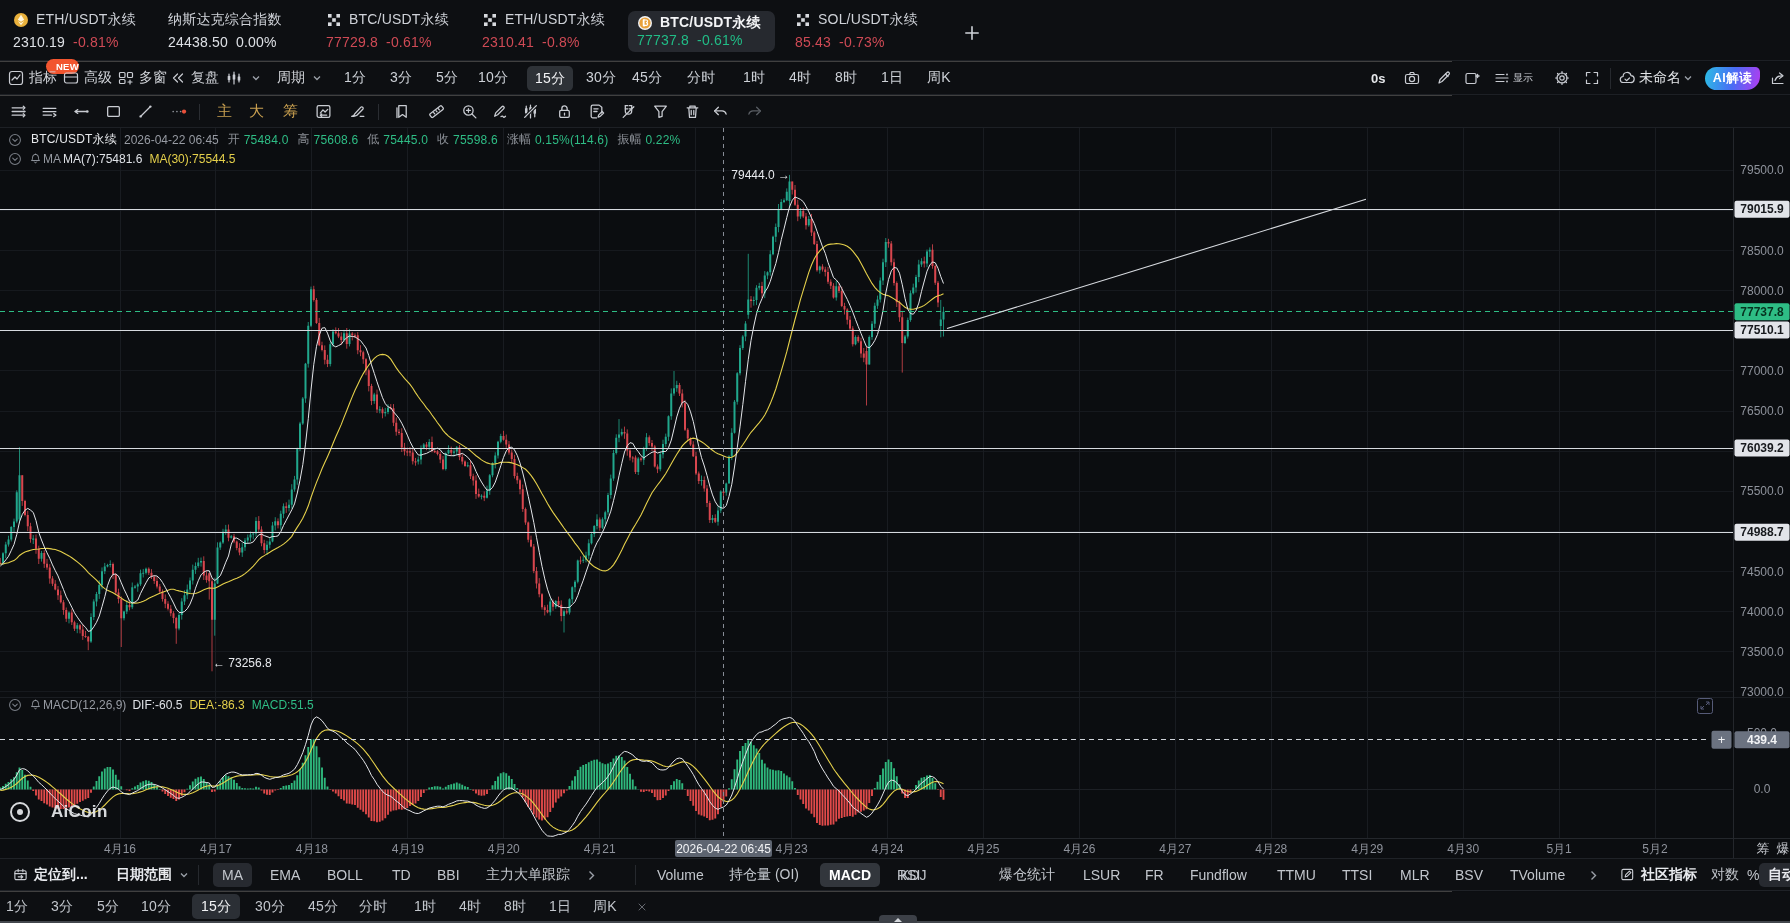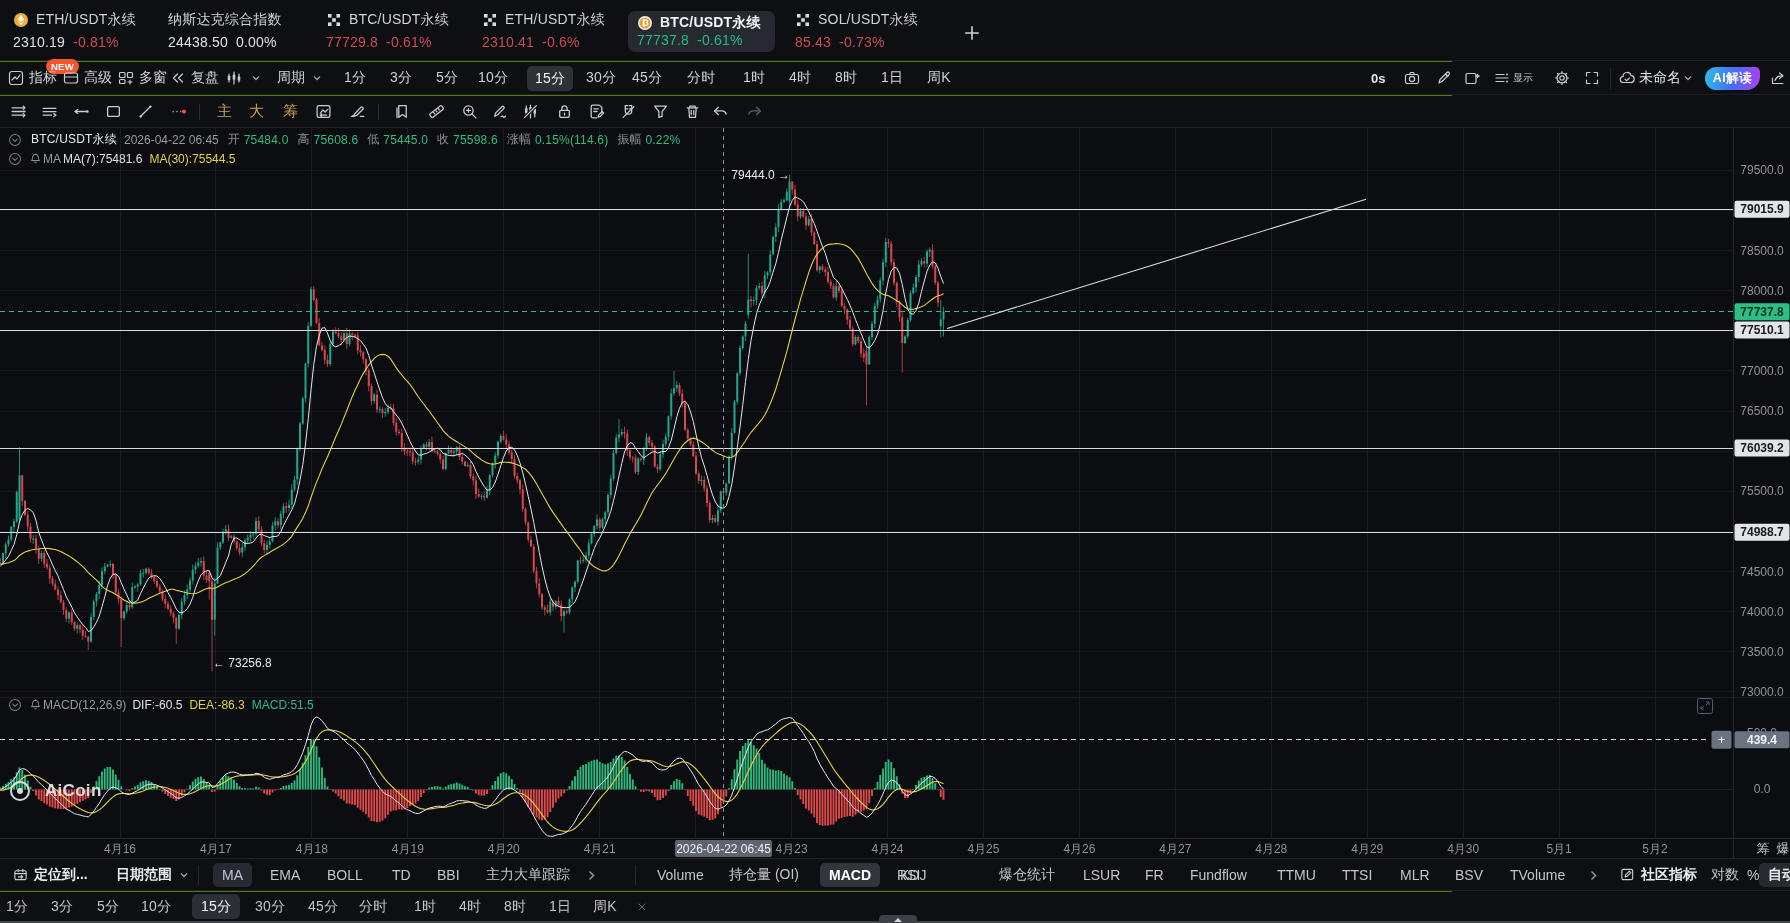--- a/index.html
+++ b/index.html
@@ -1,36 +1,36 @@
 <!DOCTYPE html>
 <html><head>
 <meta charset="utf-8">
 <style>
   * { margin:0; padding:0; box-sizing:border-box; }
   html,body { width:1790px; height:923px; overflow:hidden; background:#0c0e11;
     font-family:"Liberation Sans", sans-serif; }
-  #app { position:relative; width:1452px; height:923px; background:#4d7c0f; color:#ced2d8; }
+  #app { position:relative; width:1452px; height:923px; background:#404040; color:#ced2d8; }
   
   #tabbar { position:absolute; left:0; top:0; width:1790px; height:61px; background:#0d0f12; border-bottom:1px solid #1d2025; }
   .tab { position:absolute; top:9px; height:44px; display:flex; flex-direction:column; justify-content:space-between; padding:2px 0 3px; }
   .tab .trow1 { display:flex; align-items:center; gap:7px; height:17px; }
   .tab .tname { font-size:14px; color:#cfd2d8; white-space:nowrap; letter-spacing:.2px;}
   .tab.active-tab { background:#26292f; border-radius:7px; top:11px; height:41px; padding:3px 14px 4px 9px; }
   .tab.active-tab .tname { color:#f4f5f7; font-weight:bold; }
   .tab .trow2 { display:flex; align-items:center; gap:8px; font-size:14px; height:16px; white-space:nowrap; letter-spacing:.2px;}
   .c-white { color:#dde0e5; } .c-red { color:#cf4a55; } .c-green { color:#21bd87; }
   .icon16 { width:16px; height:16px; display:inline-block; flex:0 0 auto; }
   .icon16 svg, .icon17 svg { display:block; }
   #add-tab { position:absolute; left:963px; top:24px; width:18px; height:18px; color:#cfd3d9; cursor:pointer;}
   
   #toolbar { position:absolute; left:0; top:62px; width:1790px; height:33px; background:#0d0f12; border-bottom:1px solid #1d2025; }
   .titem { position:absolute; top:0; height:32px; display:flex; align-items:center; gap:3px; font-size:14px; color:#d2d5da; white-space:nowrap; }
   .titem .icon16 { margin-right:2px; }
   #new-badge { position:absolute; left:46px; top:-3px; width:33px; height:15px; background:#f2552f; border-radius:8px;
-    color:#fff; font-size:9.5px; font-weight:bold; text-align:center; line-height:15px; letter-spacing:.3px;}
+    color:#fff; font-size:9.5px; font-weight:bold; text-align:right; line-height:15px; letter-spacing:.3px;}
   .chev { width:10px; height:10px; margin-left:4px; }
   .period { position:absolute; top:0; height:32px; display:flex; align-items:center; font-size:14px; color:#cdd1d7; letter-spacing:.3px;}
   .period.sel { background:#2e3237; border-radius:5px; height:25px; top:4px; padding:0 8px; color:#f2f3f5; }
   .tright { position:absolute; top:0; height:32px; display:flex; align-items:center; color:#c9ccd2; }
   #ai-btn { position:absolute; left:1705px; top:5px; width:55px; height:23px; border-radius:12px 5px 14px 12px;
     background:linear-gradient(100deg,#2bbde4 0%,#4a6cf5 52%,#b23cf0 100%);
     color:#fff; font-size:12.5px; text-align:center; line-height:23px; font-weight:bold; letter-spacing:.5px; }
   .vdiv { position:absolute; top:6px; width:1px; height:21px; background:#26292e; }
   
   #drawbar { position:absolute; left:0; top:96px; width:1790px; height:32px; background:#0d0f12; border-bottom:1px solid #1d2025; }
@@ -47,21 +47,21 @@
   .ldate { color:#979ba3; margin-left:7px; }
   .lfield { color:#8c9097; margin-left:9px; }
   .lval { color:#2ebd85; margin-left:4px; letter-spacing:.2px;}
   .lma-label { color:#979ba3; margin-left:1px; }
   .lma7 { color:#dfe2e7; margin-left:2px; font-weight:500;}
   .lma30 { color:#e5d04b; margin-left:7px; font-weight:500;}
   .lmacd-label { color:#979ba3; margin-left:1px; }
   .ldif { color:#dfe2e7; margin-left:6px; font-weight:500;}
   .ldea { color:#e5d04b; margin-left:7px; font-weight:500;}
   .lmacdv { color:#2ebd85; margin-left:7px; font-weight:500;}
-  #watermark { position:absolute; left:9px; top:652px; display:flex; align-items:center; gap:14px; opacity:.92; z-index:4;}
+  #watermark { position:absolute; left:9px; top:673px; display:flex; align-items:center; gap:20px; opacity:.92; z-index:4;}
   #watermark .wm-text { font-size:17px; font-weight:bold; color:#e8eaed; letter-spacing:.3px; }
   
   
   
   #indbar { position:absolute; left:0; top:858px; width:1790px; height:33px; background:#0d0f12; border-top:1px solid #1f2227; border-bottom:1px solid #1f2227;}
   .ind { position:absolute; top:0; height:32px; display:flex; align-items:center; gap:5px; font-size:14px; color:#c2c6cc; white-space:nowrap;}
   .ind.bold { color:#e8eaee; font-weight:bold; }
   .ind.pill { background:#272a30; border-radius:5px; height:24px; top:4px; padding:0 9px; }
   .ind.pill.sel { background:#32363c; color:#fff; font-weight:bold; }
   .ind-div { position:absolute; top:6px; width:1px; height:20px; background:#26292e; }
@@ -136,21 +136,21 @@
                 <rect x="6.2" y="6.2" width="3.6" height="3.6"></rect>
                 <rect x="2" y="10.4" width="3.6" height="3.6"></rect>
                 <rect x="10.4" y="10.4" width="3.6" height="3.6"></rect>
               </g>
             </svg>
           </span>
           <span class="tname">ETH/USDT永续</span>
         </div>
         <div class="trow2">
           <span class="c-red">2310.41</span>
-          <span class="c-red">-0.6%</span>
+          <span class="c-red">-0.8%</span>
         </div>
       </div>
       <div class="tab active-tab" style="left:628px;">
         <div class="trow1">
           <span class="icon16">
             <svg width="16" height="16" viewBox="0 0 16 16" fill="none" stroke="#c9ccd2" stroke-width="1.2" stroke-linecap="round" stroke-linejoin="round">
               <circle cx="8" cy="8" r="7" fill="#f2f3f5" stroke="none"></circle>
               <circle cx="8" cy="8" r="5.6" fill="#e9a13b" stroke="none"></circle>
               <path d="M6.3 5h2.8a1.3 1.3 0 01.3 2.6 1.4 1.4 0 01-.3 2.8H6.3zM7 5v5.4M7 4.2V5M7 10.4v.8" stroke="#fff" stroke-width="1.1" fill="none"></path>
             </svg>

